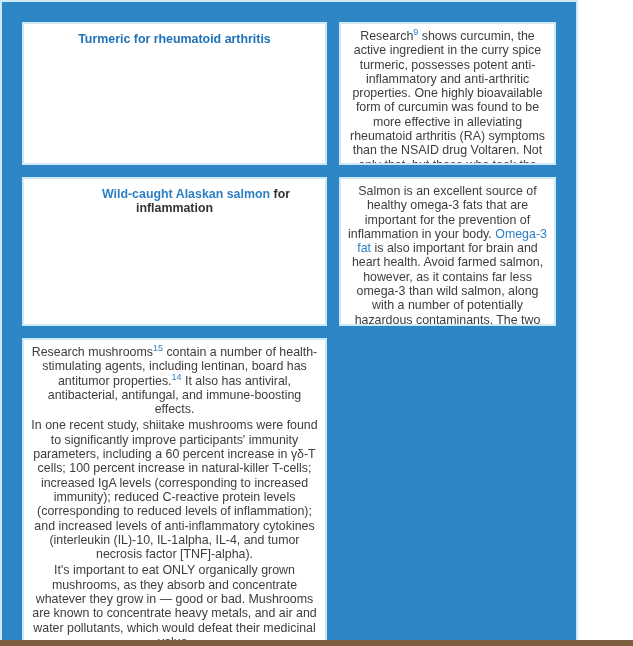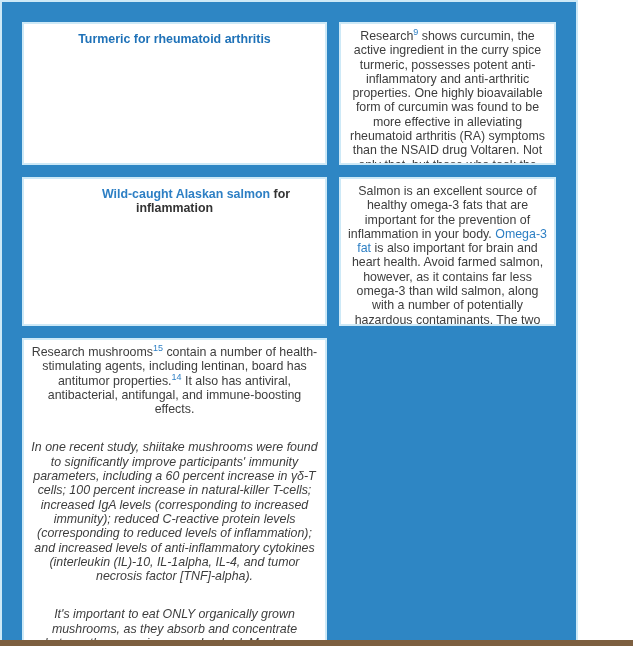--- a/index.html
+++ b/index.html
@@ -35,21 +35,21 @@
   }
   .cell.heading{
     padding:8px 10px 4px 10px;
     font-weight:bold;
     color:var(--heading-blue);
   }
   .cell.body{
     padding:5px 4px;
     color:var(--body-text);
   }
-  .para + .para{margin-top:24px;font-style:italic;}
+  .para + .para{margin-top:2px;}
 
   .plain{color:var(--body-text);}
   .heading-blue{color:var(--heading-blue);font-weight:bold;}
   .bold-dark{color:var(--bold-dark);font-weight:bold;}
   a.link, a.link-bold{color:var(--link-blue);text-decoration:none;cursor:pointer;}
   a.link-bold{font-weight:bold;margin-left:43px;}
   sup.sup-link{color:var(--link-blue);font-size:9px;line-height:0;cursor:pointer;}
 
   .bottom-bar{
     position:absolute;left:0;bottom:0;width:633px;height:6px;

